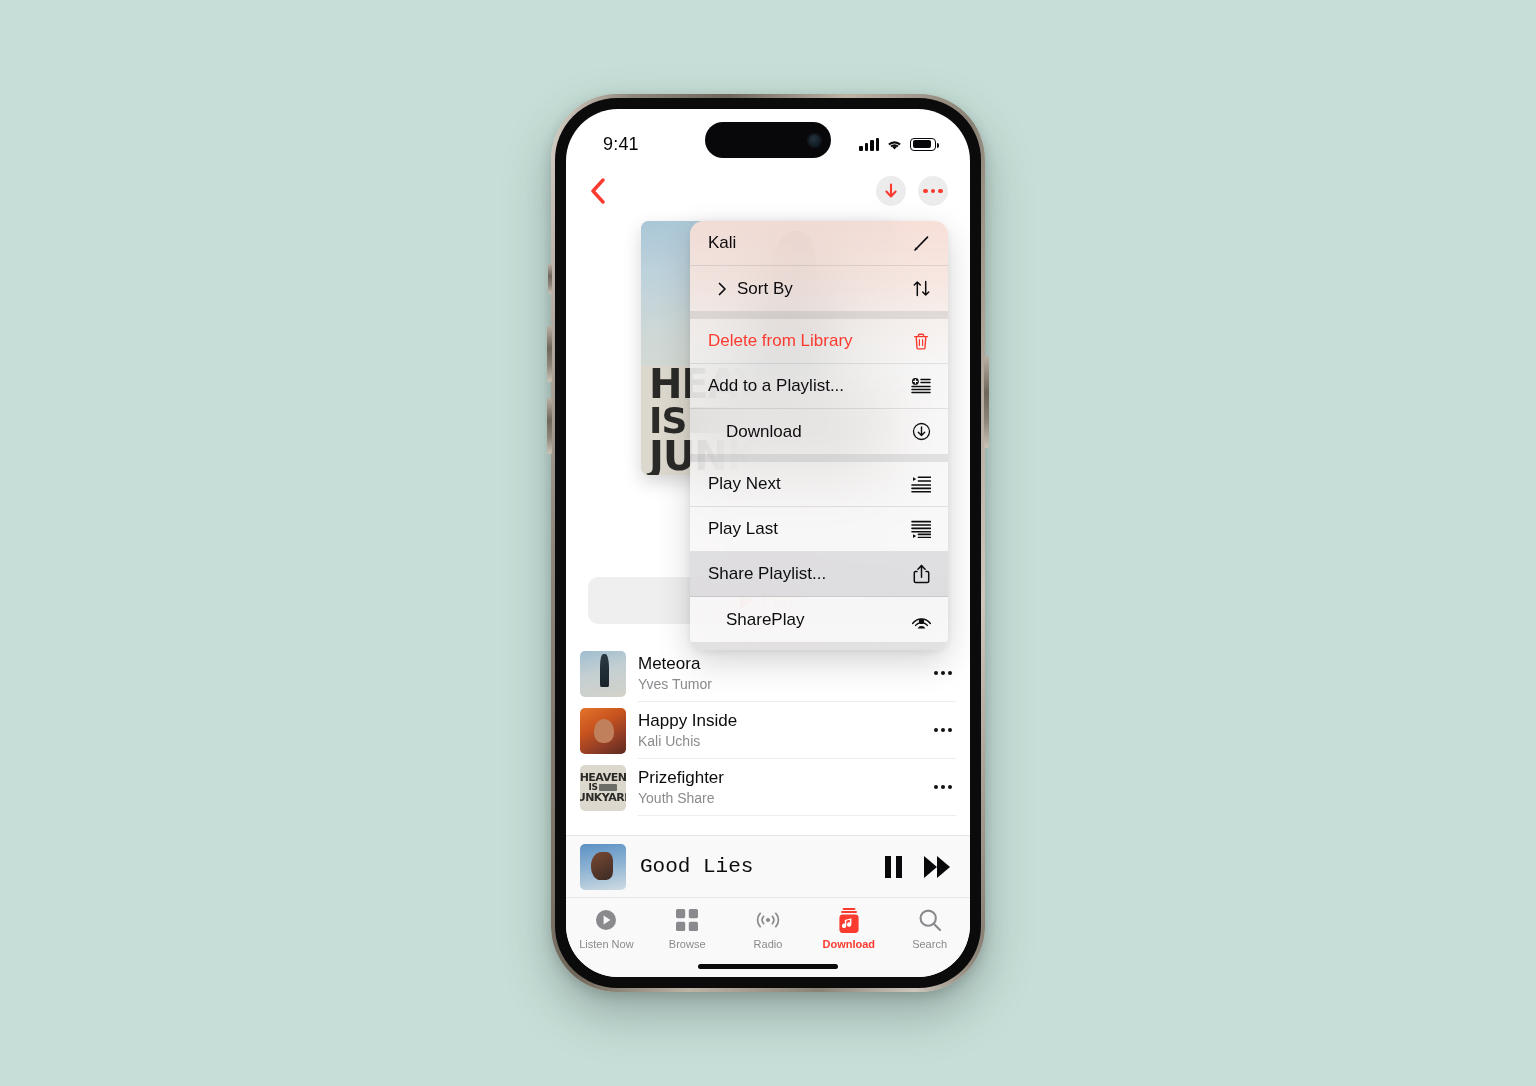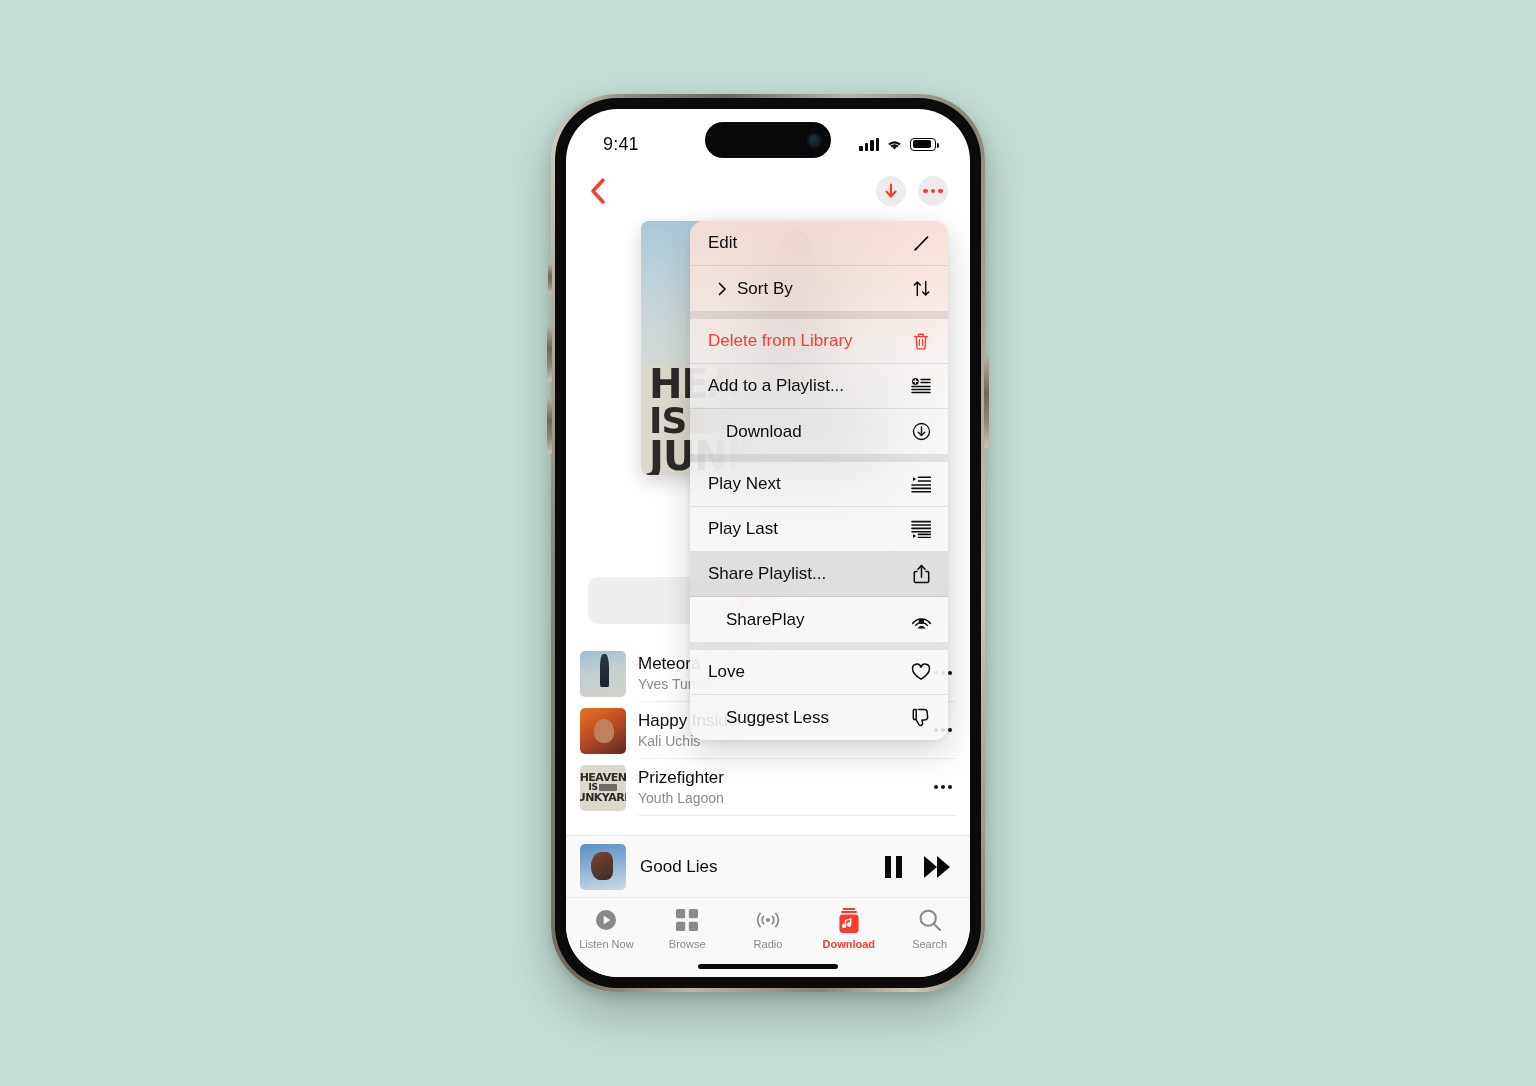--- a/index.html
+++ b/index.html
@@ -199,21 +199,21 @@
   
   .miniplayer {
     position: absolute; bottom: 80px; left: 0; right: 0; height: 62px;
     background: rgba(249,249,249,.93);
     border-top: 1px solid rgba(0,0,0,.08);
     display: flex; align-items: center; gap: 14px; padding: 0 20px 0 14px;
     z-index: 20;
   }
   .mp-thumb { width: 46px; height: 46px; border-radius: 5px; overflow:hidden;
               position:relative; flex:none; }
-  .mp-title { flex: 1; font-size: 17px; color: #0c0c0d; }
+  .mp-title { flex: 1; font-size: 21px; color: #0c0c0d; font-family: Liberation Mono, monospace; }
   .mp-ctrls { display: flex; align-items: center; gap: 22px; }
   .pause-ic { display:flex; gap: 5px; cursor:pointer; }
   .pause-ic i { width: 6px; height: 22px; background: #09090b; display:block; }
   .next-ic { display:flex; gap: 0px; cursor:pointer; }
   .next-ic i { width:0;height:0;border-left:13px solid #09090b;
                border-top:11px solid transparent;border-bottom:11px solid transparent;
                display:block;}
 
   
   .tabbar {
@@ -336,21 +336,21 @@
             </div>
 
             <div class="song-row">
               <div class="song-thumb tb-heaven">
                 <span>HEAVEN</span>
                 <span class="mid">IS<em></em></span>
                 <span>JUNKYARD</span>
               </div>
               <div class="song-meta">
                 <div class="song-title">Prizefighter</div>
-                <div class="song-artist">Youth Lagoon</div>
+                <div class="song-artist">Youth Share</div>
                 <div class="song-dots">
                     <i></i>
                     <i></i>
                     <i></i>
                   </div>
               </div>
             </div>
 
           </div>
         </div>
@@ -399,21 +399,21 @@
                 </div>
             </div>
           </div>
         </div>
 
         <div class="ctxmenu">
           <div class="ctx-tint"></div>
 
           <div class="ctx-group">
             <div class="ctx-item">
-              <span class="lbl">Edit</span>
+              <span class="lbl">Kali</span>
               <span class="ctx-ic">
                 <svg width="19" height="19" viewBox="0 0 19 19">
                     <path d="M3 16 15.5 3.2" stroke="#0d0d0f" stroke-width="1.7" stroke-linecap="round" fill="none"></path>
                     <path d="M3 16l.7-2.7 2 2z" fill="#0d0d0f"></path>
                   </svg>
               </span>
             </div>
             <div class="ctx-item">
               <span class="lbl">
                 <svg class="sub-chevron" width="9" height="14" viewBox="0 0 9 14">
@@ -500,39 +500,20 @@
                     <path d="M1.6 13.5a11 11 0 0 1 17.8 0" stroke="#0d0d0f" stroke-width="1.4" fill="none" stroke-linecap="round"></path>
                     <path d="M4.6 15.4a7.6 7.6 0 0 1 11.8 0" stroke="#0d0d0f" stroke-width="1.4" fill="none" stroke-linecap="round"></path>
                     <circle cx="10.5" cy="11.4" r="2.6" fill="#0d0d0f"></circle>
                     <path d="M6.6 18.4a4.3 4.3 0 0 1 7.8 0z" fill="#0d0d0f"></path>
                   </svg>
               </span>
             </div>
           </div>
           <div class="ctx-sep"></div>
 
-          <div class="ctx-group">
-            <div class="ctx-item">
-              <span class="lbl">Love</span>
-              <span class="ctx-ic">
-                <svg width="20" height="18" viewBox="0 0 20 18">
-                    <path d="M10 16.2S1.6 11 1.6 5.9A4.3 4.3 0 0 1 10 4.2a4.3 4.3 0 0 1 8.4 1.7c0 5.1-8.4 10.3-8.4 10.3z" stroke="#0d0d0f" stroke-width="1.5" fill="none" stroke-linejoin="round"></path>
-                  </svg>
-              </span>
-            </div>
-            <div class="ctx-item">
-              <span class="lbl">Suggest Less</span>
-              <span class="ctx-ic">
-                <svg width="19" height="19" viewBox="0 0 19 19">
-                    <path d="M6.3 1.4h6.2a2.6 2.6 0 0 1 2.6 2.4l.5 5.2a2.6 2.6 0 0 1-2.6 2.9h-3l.6 3.2a2 2 0 0 1-3.6 1.5L4.2 12" stroke="#0d0d0f" stroke-width="1.5" fill="none" stroke-linecap="round" stroke-linejoin="round"></path>
-                    <path d="M4.2 1.4H2.6A1.3 1.3 0 0 0 1.3 2.7v7.5A1.3 1.3 0 0 0 2.6 11.5h1.6z" stroke="#0d0d0f" stroke-width="1.5" fill="none" stroke-linejoin="round"></path>
-                  </svg>
-              </span>
-            </div>
-          </div>
         </div>
 
         <div class="miniplayer">
           <div class="mp-thumb tb-good"></div>
           <div class="mp-title">Good Lies</div>
           <div class="mp-ctrls">
             <div class="pause-ic">
                 <i></i>
                 <i></i>
               </div>

